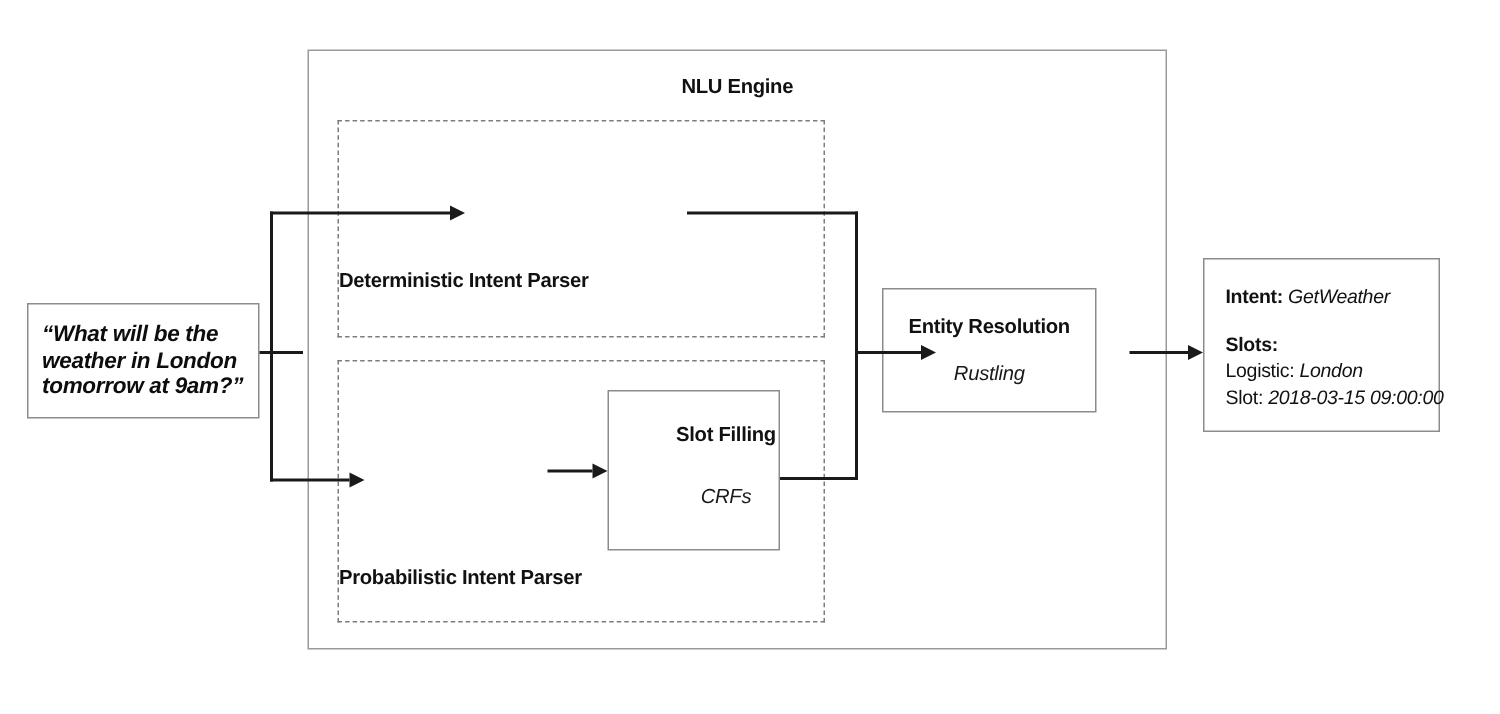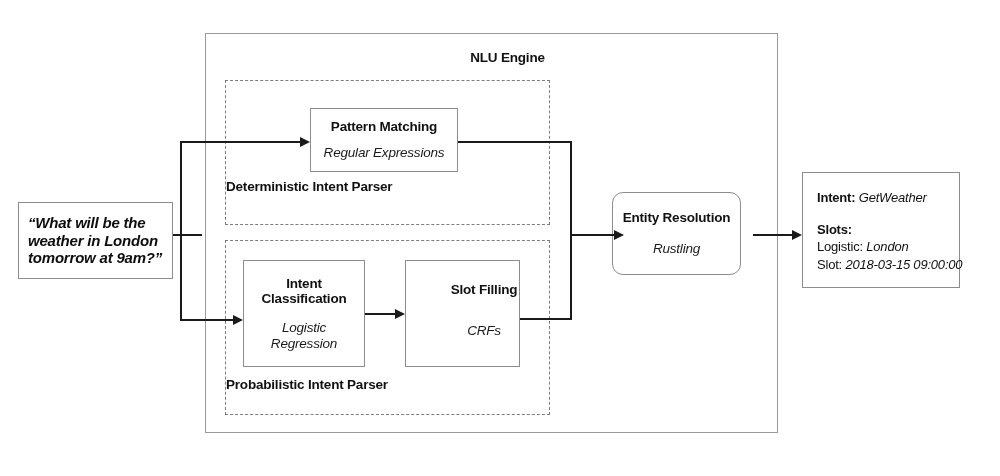--- a/index.html
+++ b/index.html
@@ -87,21 +87,20 @@
   }
 
   
   .engine-title {
     position: absolute;
     font-weight: bold;
     font-size: 13.5px;
     color: #111111;
     letter-spacing: -0.2px;
     white-space: nowrap;
-    padding-left: 16px;
   }
 
   
   .result-box {
     position: absolute;
     box-sizing: border-box;
     border: 1.5px solid #8c8c8c;
     background: #ffffff;
     padding: 16px 0 0 14px;
   }
@@ -141,45 +140,33 @@
   </div>
 
   <div class="box outer-box" style="left:205px; top:33px; width:573px; height:400px;"></div>
 
   <div class="engine-title" style="left:205px; top:50px; width:573px; text-align:center;">NLU Engine</div>
 
   <div class="dashed-box" style="left:225px; top:80px; width:325px; height:145px;">
     <div class="group-caption" style="margin-bottom:30px;">Deterministic Intent Parser</div>
   </div>
 
-  <div class="box solid-box" style="left:310px; top:108px; width:148px; height:64px;">
-    <div class="node-title">Pattern Matching</div>
-    <div class="node-gap-sm"></div>
-    <div class="node-sub">Regular Expressions</div>
-  </div>
 
   <div class="dashed-box" style="left:225px; top:240px; width:325px; height:175px;">
     <div class="group-caption" style="margin-bottom:22px;">Probabilistic Intent Parser</div>
   </div>
 
-  <div class="box solid-box" style="left:243px; top:260px; width:122px; height:107px;">
-    <div class="node-title">Intent</div>
-    <div class="node-title">Classification</div>
-    <div class="node-gap"></div>
-    <div class="node-sub">Logistic</div>
-    <div class="node-sub">Regression</div>
-  </div>
 
   <div class="box solid-box" style="left:405px; top:260px; width:115px; height:107px;padding-left:43px;">
     <div class="node-title" style="margin-top:-6px;">Slot Filling</div>
     <div class="node-gap" style="height:26px;"></div>
     <div class="node-sub">CRFs</div>
   </div>
 
-  <div class="box solid-box" style="left:612px; top:192px; width:129px; height:83px;border-radius:11px;">
+  <div class="box solid-box" style="left:588px; top:192px; width:143px; height:83px;">
     <div class="node-title">Entity Resolution</div>
     <div class="node-gap" style="height:15px;"></div>
     <div class="node-sub">Rustling</div>
   </div>
 
   <div class="result-box" style="left:802px; top:172px; width:158px; height:116px;">
     <div class="result-line">
       <b>Intent:</b>
       <i>GetWeather</i>
     </div>

